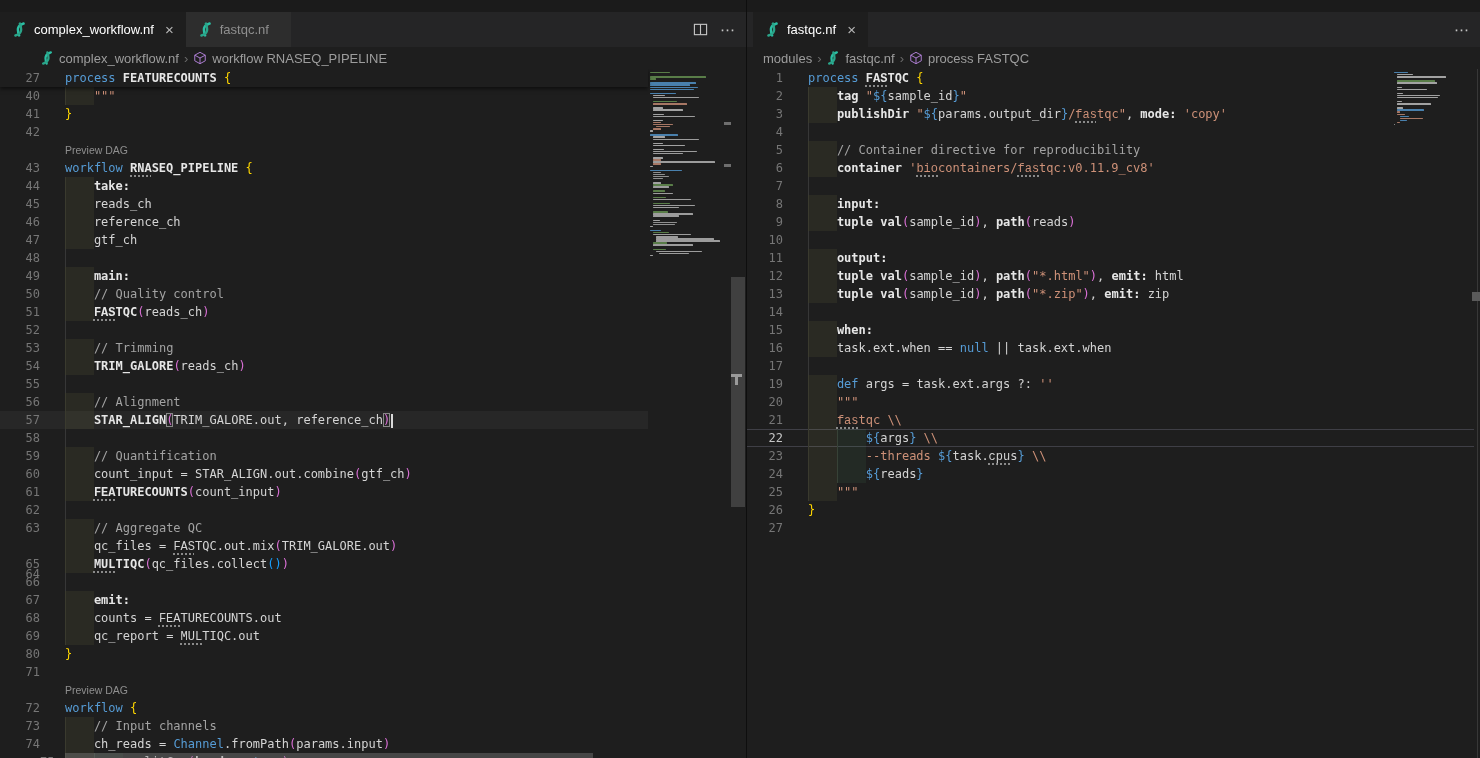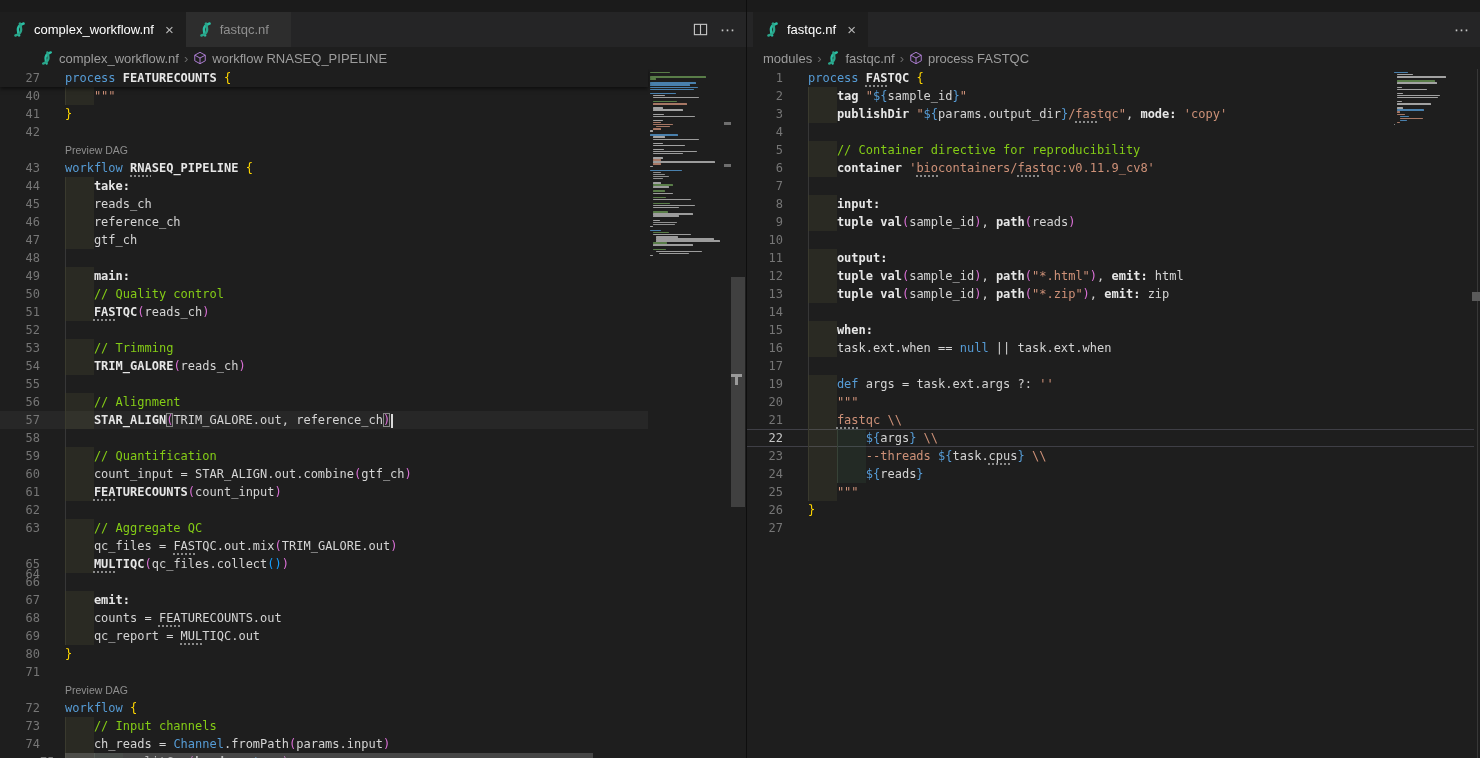--- a/index.html
+++ b/index.html
@@ -28,27 +28,27 @@
 
   
   .editor { position:relative; height:701px; background:#1e1e1e; overflow:hidden; }
   .rows { position:absolute; left:0; }
   .ln { display:flex; height:18px; line-height:18px;
         font-family:"DejaVu Sans Mono", monospace; font-size:12px; }
   .gut { flex:none; text-align:right; color:#767676; }
   .cw { display:block; padding-left:25px; white-space:pre; flex:1 1 auto; min-width:0; }
   .tok { white-space:pre; }
   .k  { color:#569CD6; }
-  .c  { color:#84cc16; }
+  .c  { color:#a3a3a3; }
   .s  { color:#CE9178; }
   .t  { color:#D4D4D4; }
   .w  { color:#E6E6E6; font-weight:bold; }
   .b1 { color:#FFD700; } .b2 { color:#DA70D6; } .b3 { color:#179FFF; }
   .i  { color:#569CD6; }
-  .d  { text-decoration:underline dotted #8a8a8a; text-decoration-thickness:2px; text-underline-offset:3px; }
+  .d  { text-decoration:underline dotted #8a8a8a; text-decoration-thickness:2px; text-underline-offset:3px;font-family:Liberation Mono, monospace; }
   .bm { outline:1px solid #888888; outline-offset:-1px; }
   .caret { display:inline-block; width:2px; height:14px; background:#d9d9d9; vertical-align:middle; margin-left:1px; }
   .ib { display:inline-block; width:28.9px; height:18px; vertical-align:top; border-left:1px solid #3a3a2e; }
   .ib.l1 { background:rgba(255,255,120,0.055); }
   .ib.l2 { background:rgba(130,255,170,0.055); border-left-color:#374237; }
   .gd { display:inline-block; width:1px; height:18px; background:#373737; vertical-align:top; }
   .curbg { background:rgba(255,255,255,0.045); }
   .curbd { box-shadow: inset 0 1px 0 #3f3f46, inset 0 -1px 0 #3f3f46; }
   .curbd .gut { color:#c6c6c6; }
   .lens { font-family:"Liberation Sans", sans-serif; font-size:10.5px; color:#8f8f8f; }

